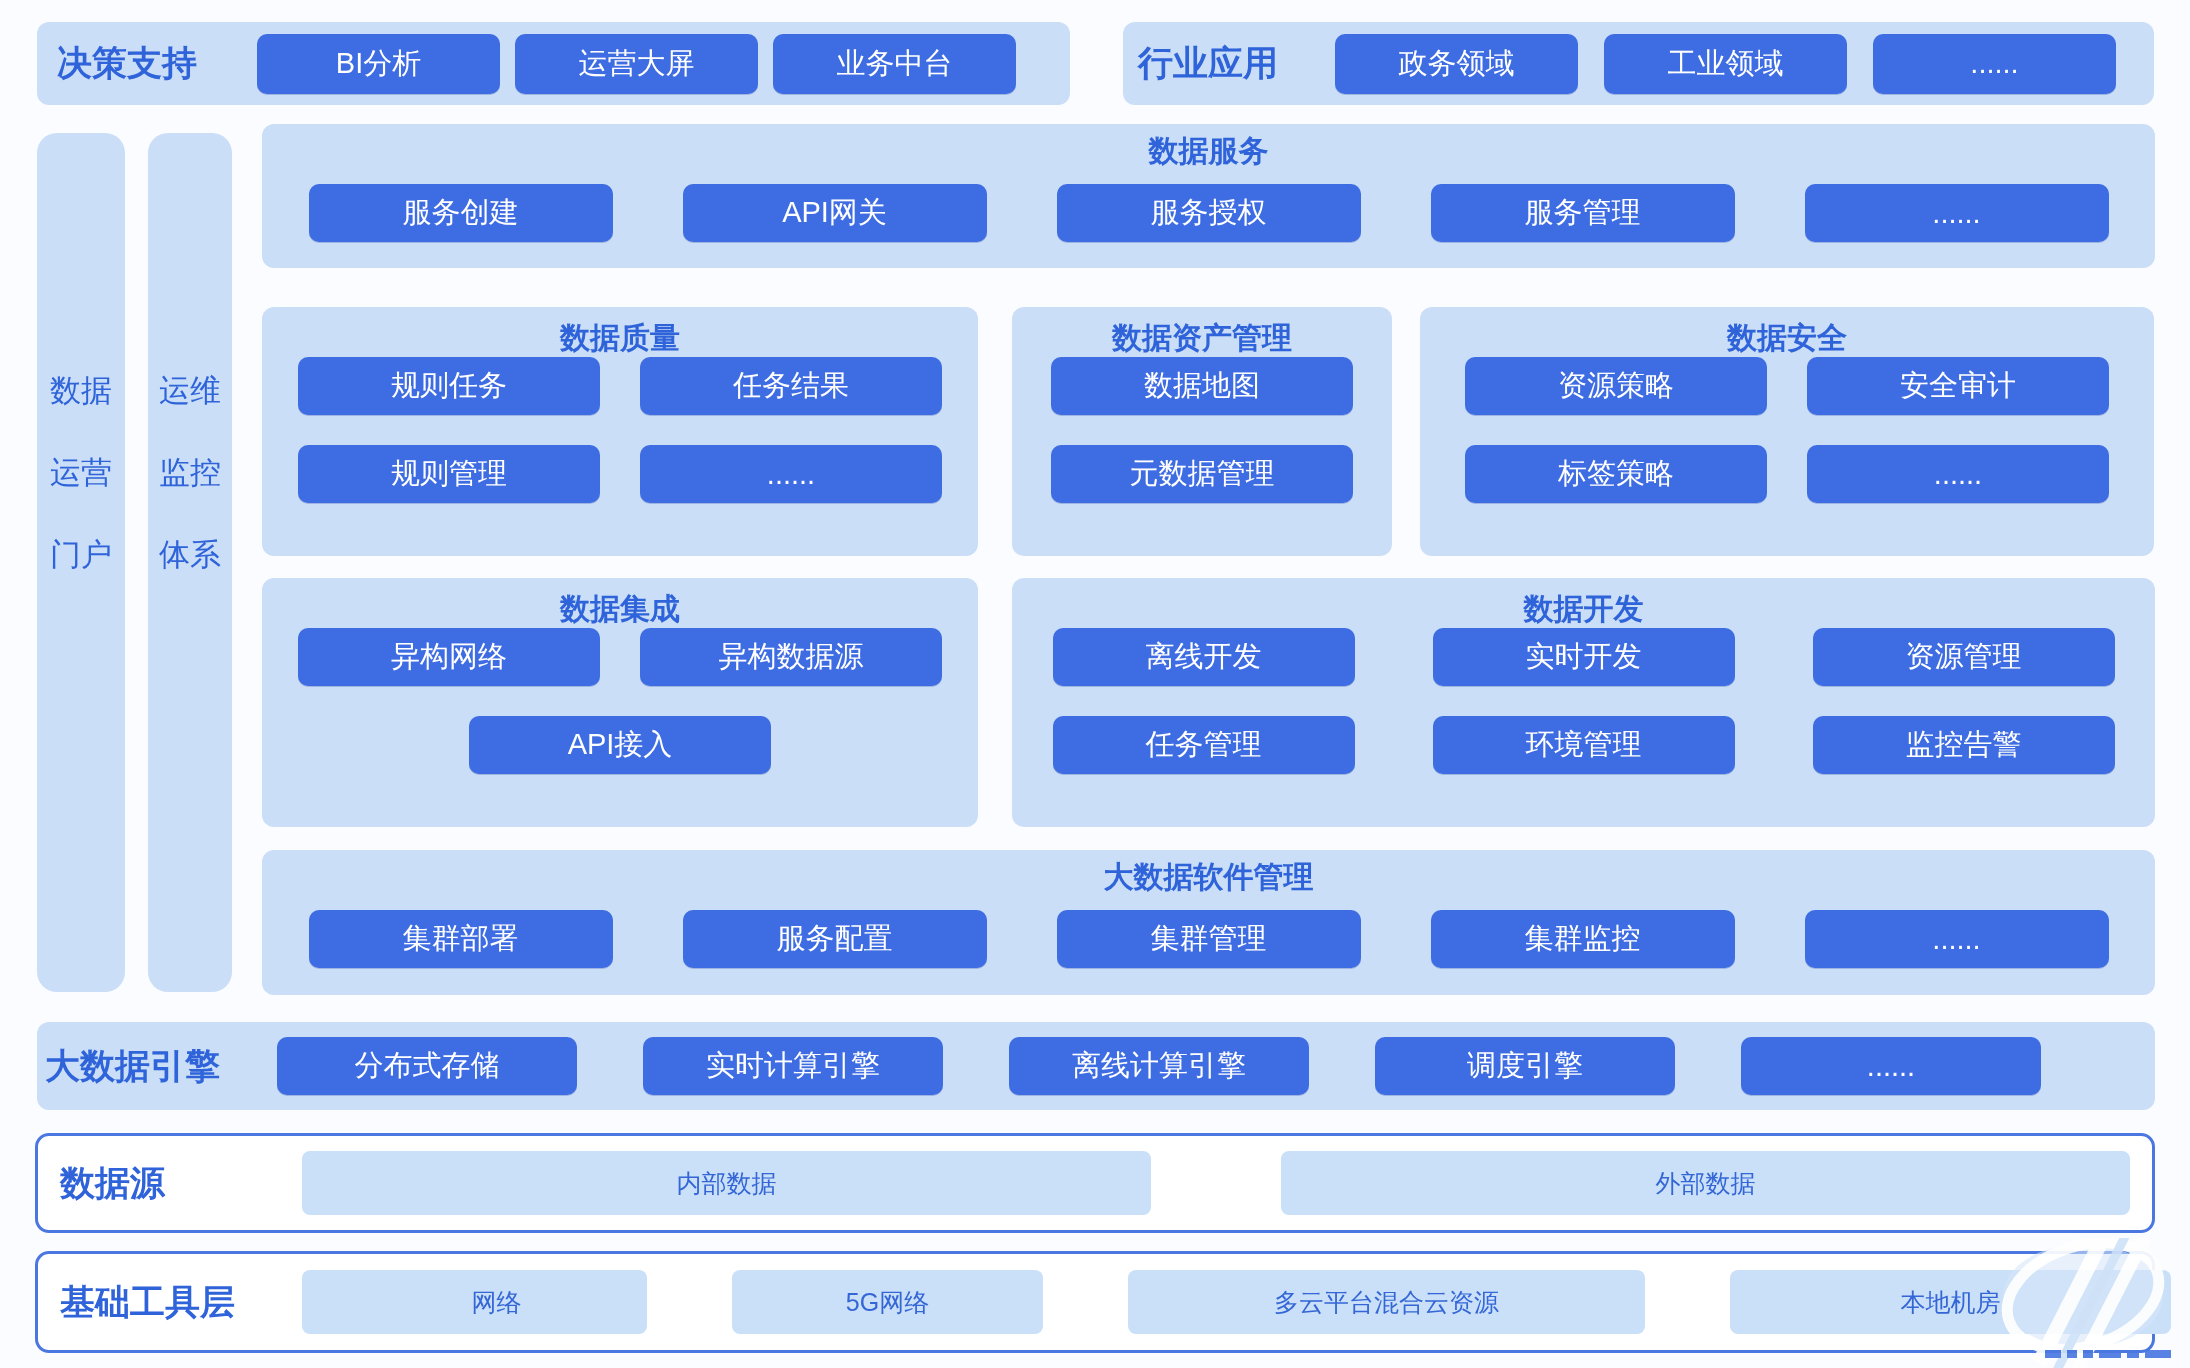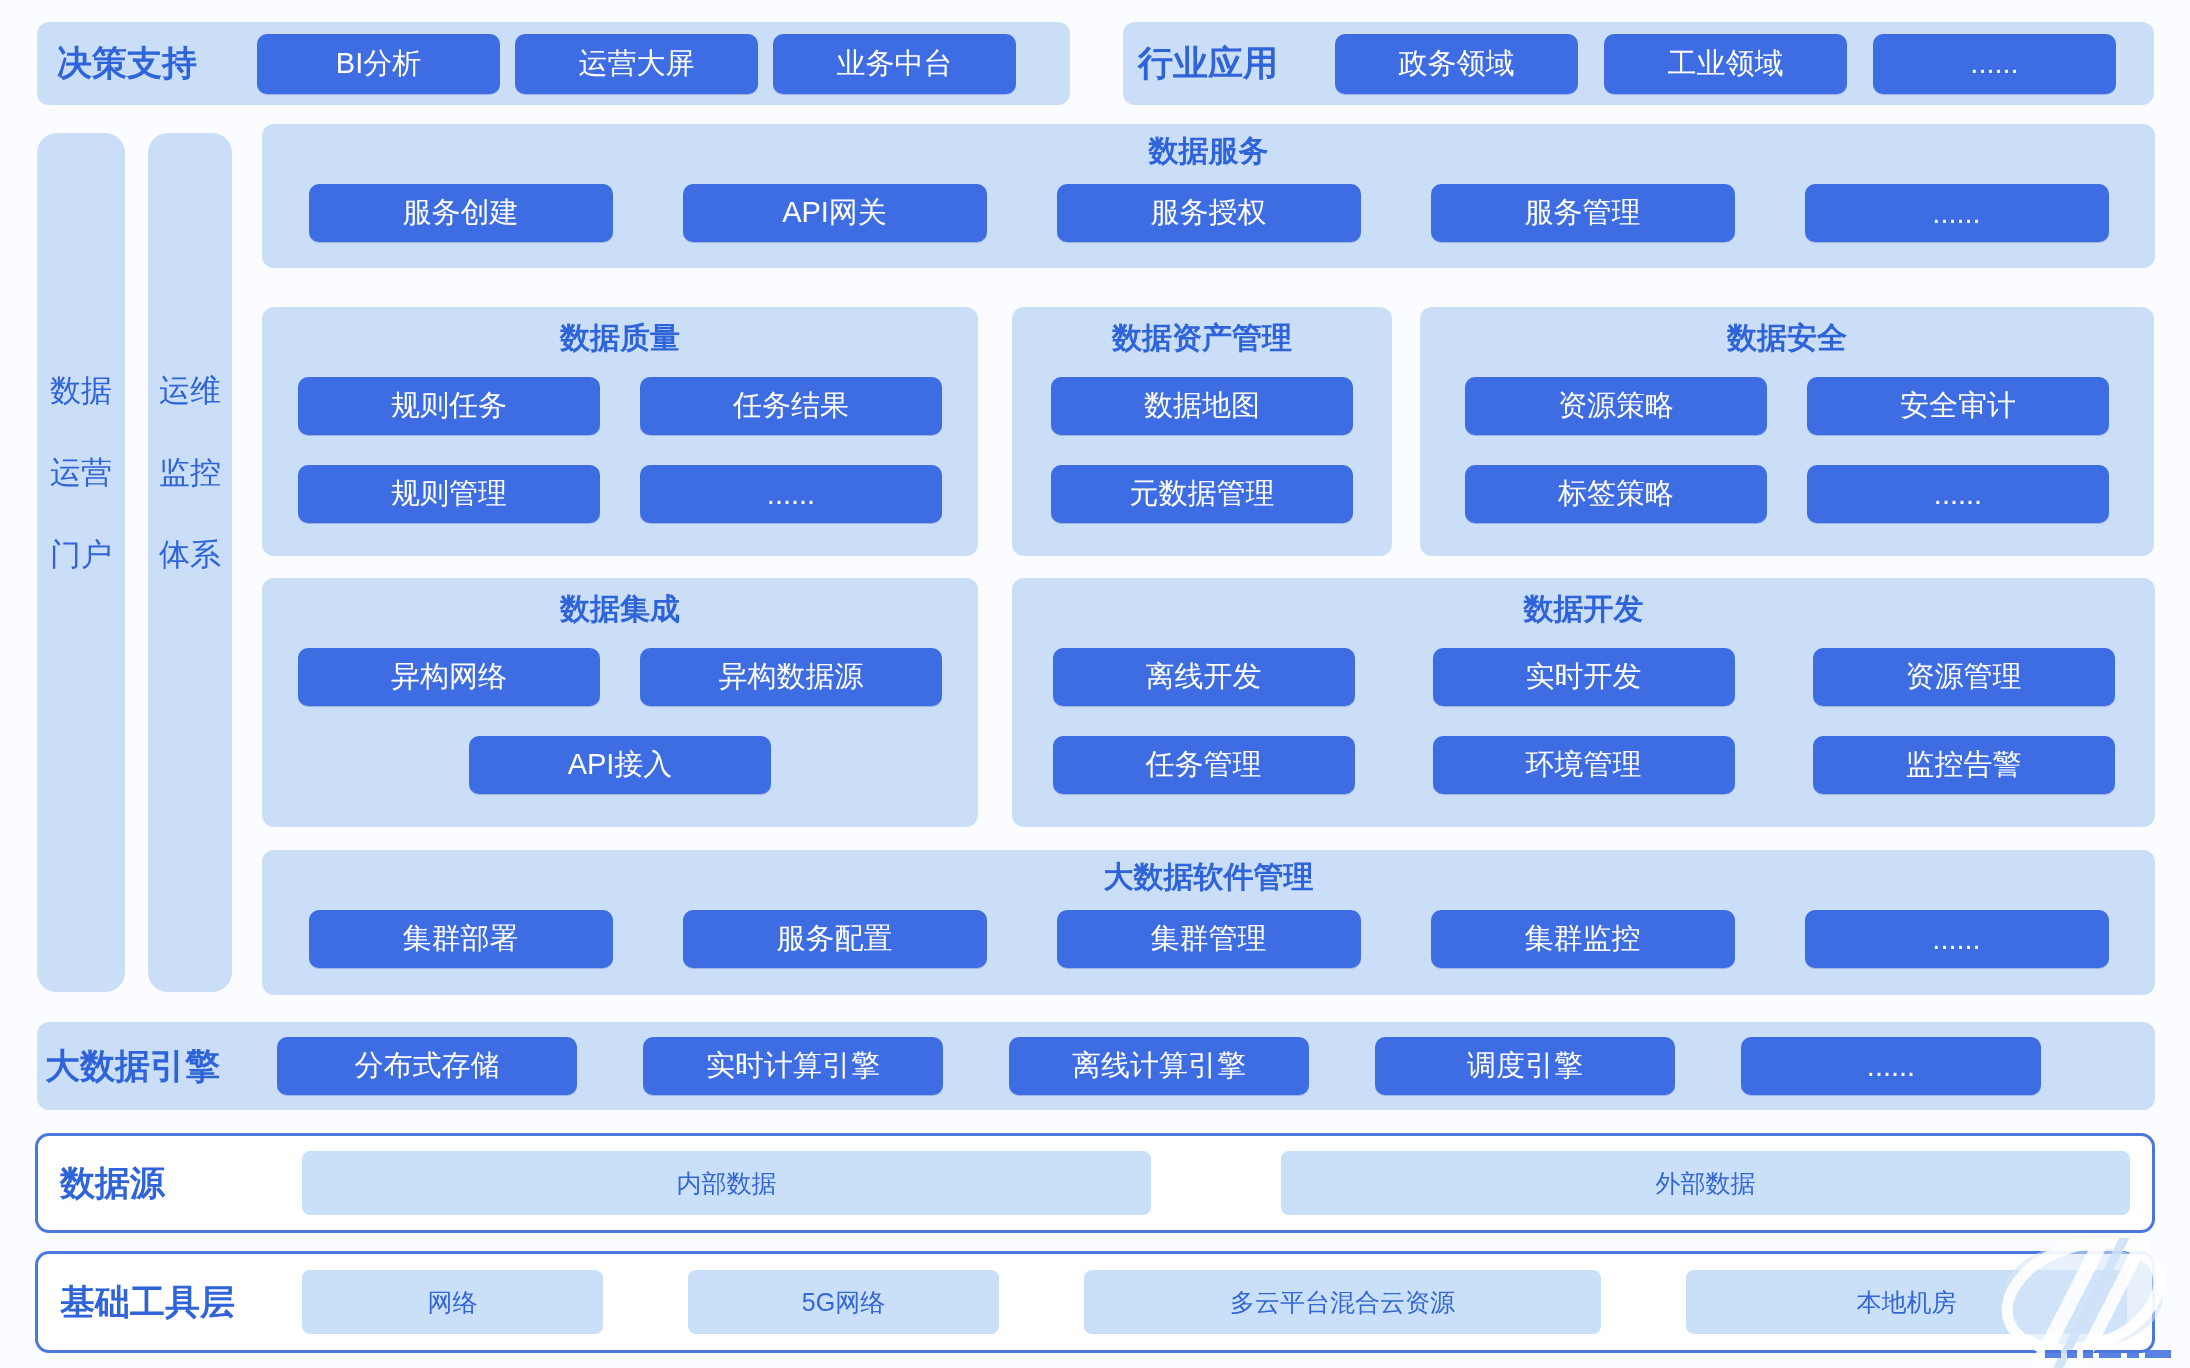--- a/index.html
+++ b/index.html
@@ -29,32 +29,32 @@
 
   
   .top-panel{display:flex;align-items:center;}
   .top-panel .db{width:243px;height:60px;}
 
   
   .five-row{display:flex;justify-content:center;gap:70px;margin-top:14px;}
   .five-row .db{width:304px;}
 
   
-  .btn-row{display:flex;justify-content:center;gap:40px;margin-top:20px;}
+  .btn-row{display:flex;justify-content:center;gap:40px;}
   .btn-row + .btn-row{margin-top:30px;}
   .btn-row .db{width:302px;}
   .btn-row.wide{gap:78px;text-align:right;}
 
   
   .engine-panel{display:flex;align-items:center;padding-left:8px;}
   .engine-panel .section-label{width:232px;}
   .engine-btns{display:flex;gap:66px;}
   .engine-btns .db{width:300px;}
 
-  .w849{width:849px;} .w301{width:301px;} .w311{width:311px;} .w517{width:517px;} .w441{width:441px;}
+  .w849{width:849px;} .w301{width:301px;padding-left:44px;} .w311{width:311px;} .w517{width:517px;} .w441{width:441px;}
 
   #watermark{position:absolute;left:1983px;top:1238px;pointer-events:none;}
 </style>
 </head>
 <body>
 
 <div id="page">
 
   <div class="lpanel top-panel" style="left:37px;top:22px;width:1033px;height:83px;padding-left:20px;">
     <div class="section-label" style="width:200px;">决策支持</div>

